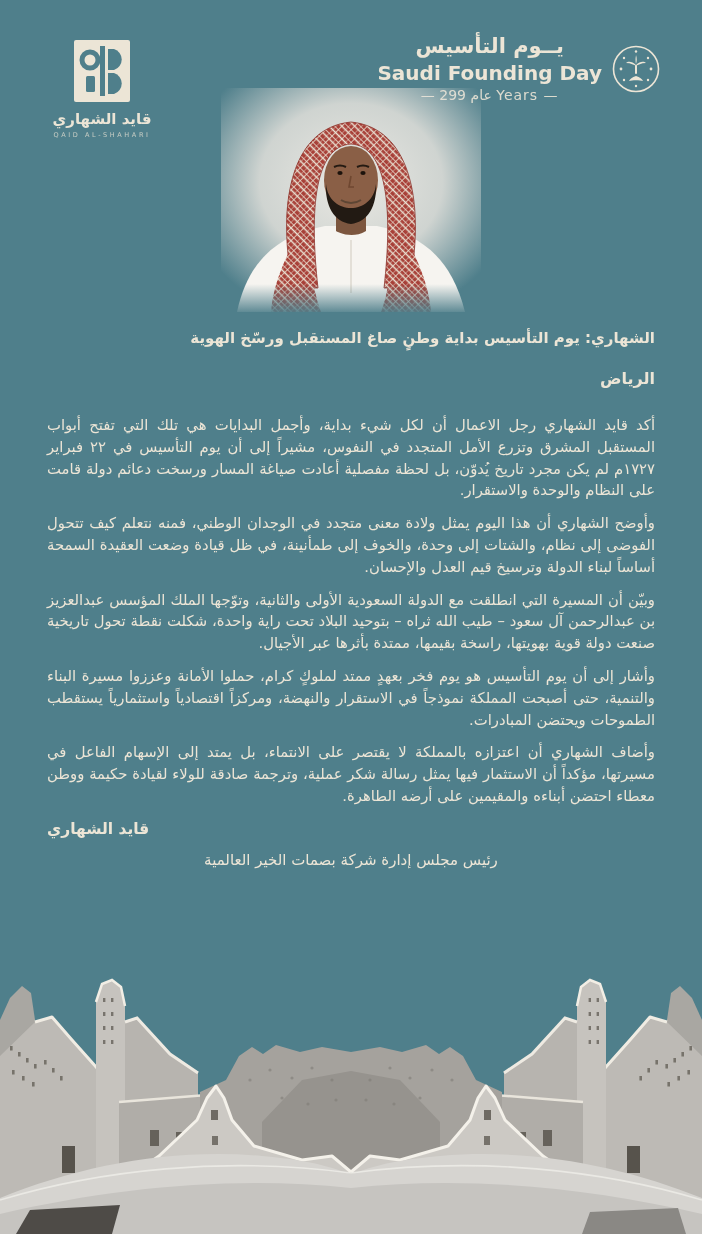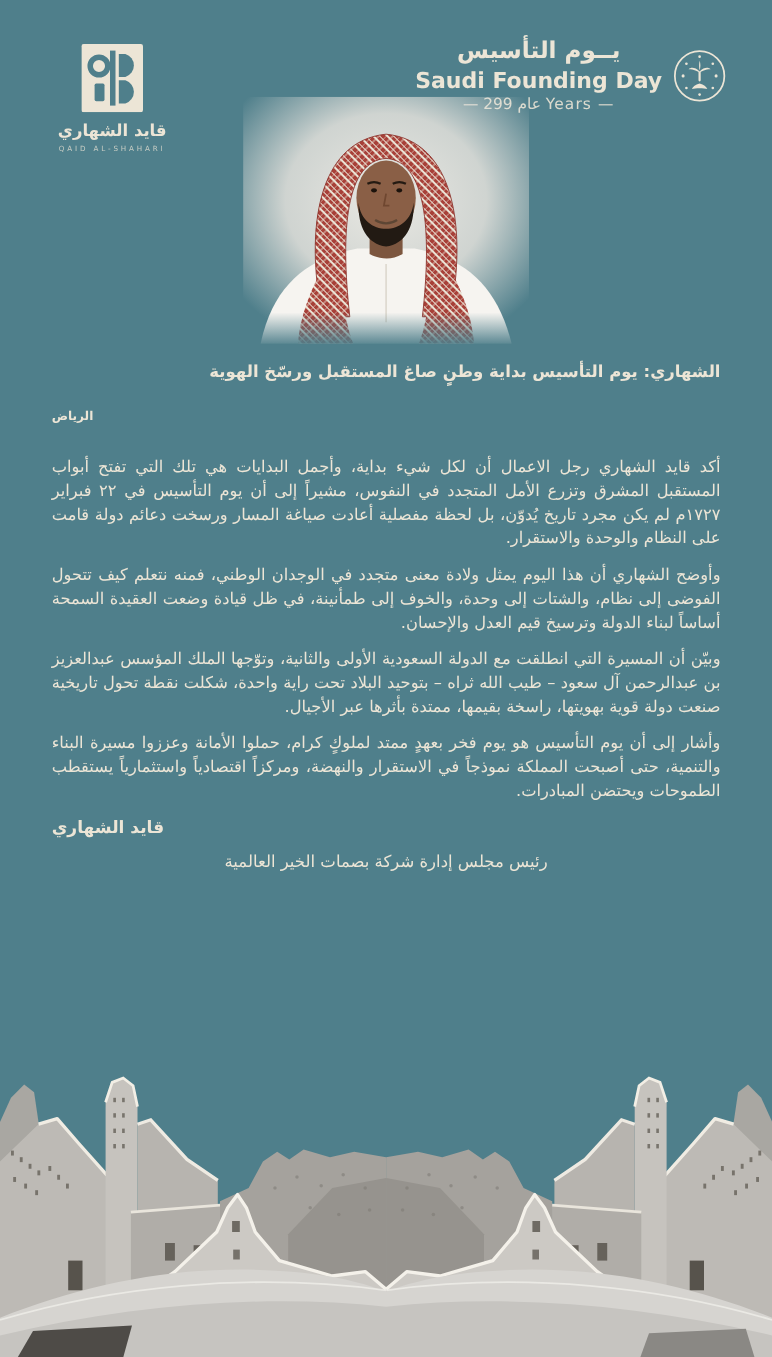--- a/index.html
+++ b/index.html
@@ -22,21 +22,21 @@
   .portrait{position:absolute;left:221px;top:88px;width:260px;height:224px;}
   
   .article{
     position:absolute;left:47px;right:47px;top:325px;
     direction:rtl;
   }
   .headline{
     font-size:15px;font-weight:bold;line-height:26px;margin:0;
     text-align:right;white-space:nowrap;
   }
-  .dateline{font-size:11px;font-weight:bold;margin:18px 0 0 0;text-align:left;line-height:20px;}
+  .dateline{font-size:16px;font-weight:bold;margin:18px 0 0 0;text-align:right;line-height:20px;}
   .body-copy p{
     margin:0 0 11px 0;font-size:14.8px;line-height:21.8px;
     text-align:justify;text-justify:inter-word;
   }
   .body-copy p:first-child{margin-top:25px;}
   .sig-name{font-size:15.5px;font-weight:bold;text-align:left;margin-top:5px;line-height:22px;}
   .sig-title{font-size:15px;text-align:center;margin-top:9px;line-height:22px;}
   
   .architecture{position:absolute;left:0;bottom:0;width:702px;height:274px;}
 </style>
@@ -137,20 +137,21 @@
   </div>
 
   <div class="article">
     <h1 class="headline">الشهاري: يوم التأسيس بداية وطنٍ صاغ المستقبل ورسّخ الهوية</h1>
     <div class="dateline">الرياض</div>
     <div class="body-copy">
       <p>أكد قايد الشهاري رجل الاعمال أن لكل شيء بداية، وأجمل البدايات هي تلك التي تفتح أبواب المستقبل المشرق وتزرع الأمل المتجدد في النفوس، مشيراً إلى أن يوم التأسيس في ٢٢ فبراير ١٧٢٧م لم يكن مجرد تاريخ يُدوّن، بل لحظة مفصلية أعادت صياغة المسار ورسخت دعائم دولة قامت على النظام والوحدة والاستقرار.</p>
       <p>وأوضح الشهاري أن هذا اليوم يمثل ولادة معنى متجدد في الوجدان الوطني، فمنه نتعلم كيف تتحول الفوضى إلى نظام، والشتات إلى وحدة، والخوف إلى طمأنينة، في ظل قيادة وضعت العقيدة السمحة أساساً لبناء الدولة وترسيخ قيم العدل والإحسان.</p>
       <p>وبيّن أن المسيرة التي انطلقت مع الدولة السعودية الأولى والثانية، وتوّجها الملك المؤسس عبدالعزيز بن عبدالرحمن آل سعود – طيب الله ثراه – بتوحيد البلاد تحت راية واحدة، شكلت نقطة تحول تاريخية صنعت دولة قوية بهويتها، راسخة بقيمها، ممتدة بأثرها عبر الأجيال.</p>
       <p>وأشار إلى أن يوم التأسيس هو يوم فخر بعهدٍ ممتد لملوكٍ كرام، حملوا الأمانة وعززوا مسيرة البناء والتنمية، حتى أصبحت المملكة نموذجاً في الاستقرار والنهضة، ومركزاً اقتصادياً واستثمارياً يستقطب الطموحات ويحتضن المبادرات.</p>
+      <p>وأضاف الشهاري أن اعتزازه بالمملكة لا يقتصر على الانتماء، بل يمتد إلى الإسهام الفاعل في مسيرتها، مؤكداً أن الاستثمار فيها يمثل رسالة شكر عملية، وترجمة صادقة للولاء لقيادة حكيمة ووطن معطاء احتضن أبناءه والمقيمين على أرضه الطاهرة.</p>
     </div>
     <div class="sig-name">قايد الشهاري</div>
     <div class="sig-title">رئيس مجلس إدارة شركة بصمات الخير العالمية</div>
   </div>
 
   <svg class="architecture" viewBox="0 0 702 274">
     <g id="half">
 
       <path d="M0,274 L0,60 L10,38 L22,26 L31,33 L35,60 L35,274 Z" fill="#a9a7a2"></path>
 

